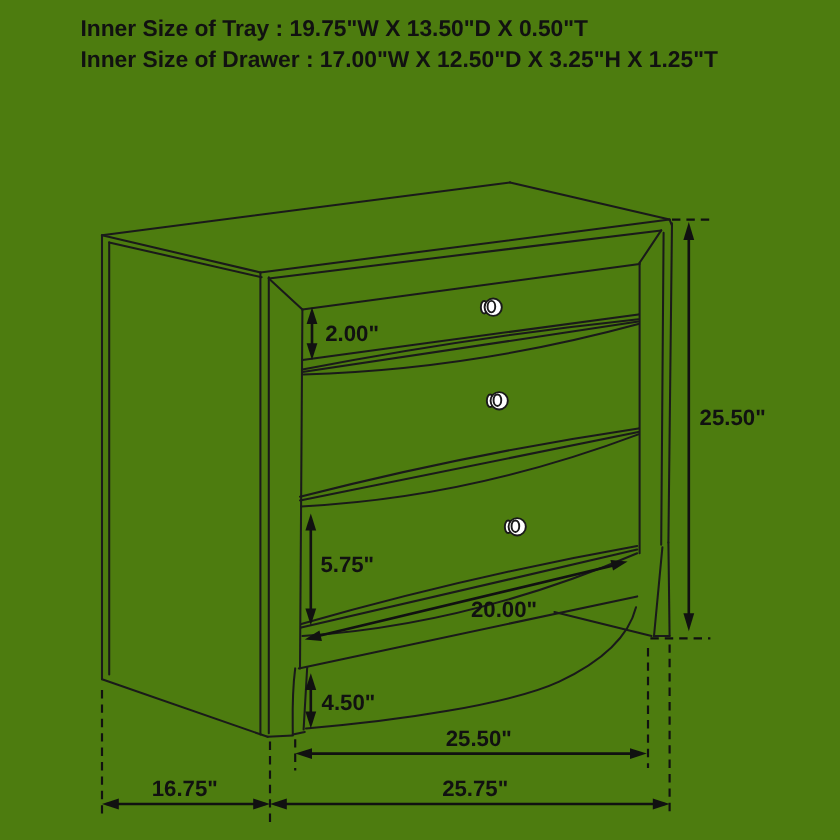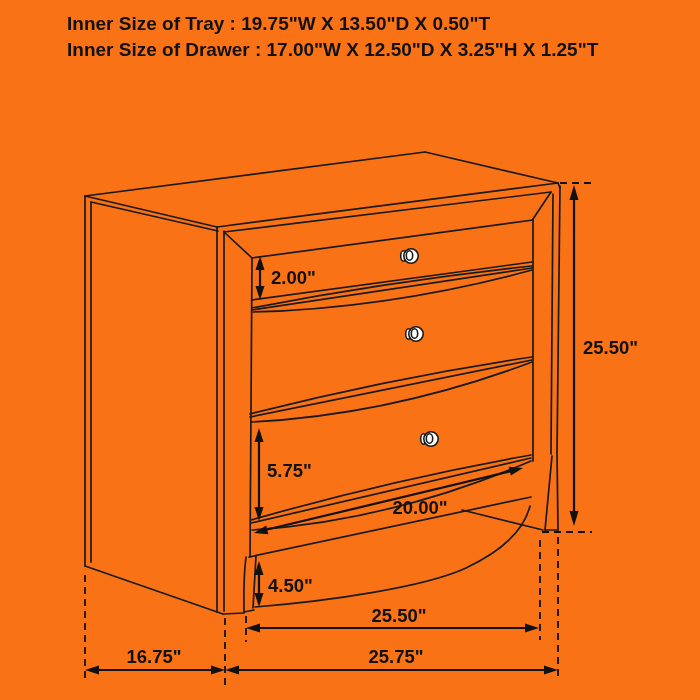--- a/index.html
+++ b/index.html
@@ -1,19 +1,19 @@
 <!DOCTYPE html>
 <html><head>
 <meta charset="utf-8">
 <style>
   html,body{margin:0;padding:0;background:#ffffff;}
   .canvas{
     position:relative;
     width:700px;height:700px;
-    background:#f97316;
+    background:#4d7c0f;
     font-family:"Liberation Sans", sans-serif;
     overflow:hidden;
   }
   svg{display:block;}
   .hdr{
     font-weight:bold;
     font-size:19px;
     fill:#111111;
   }
   .dim{

